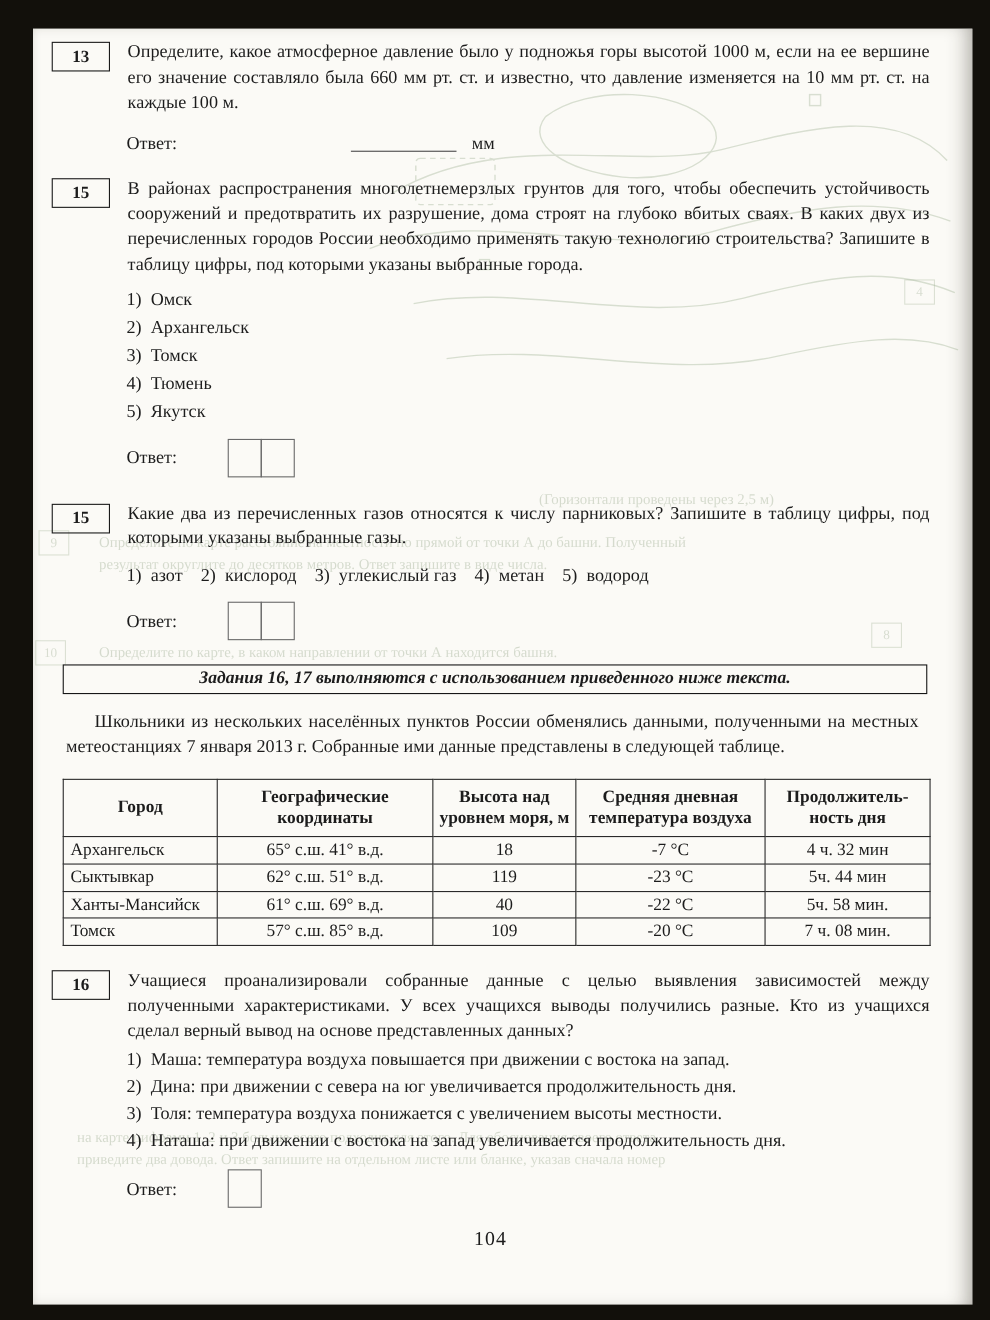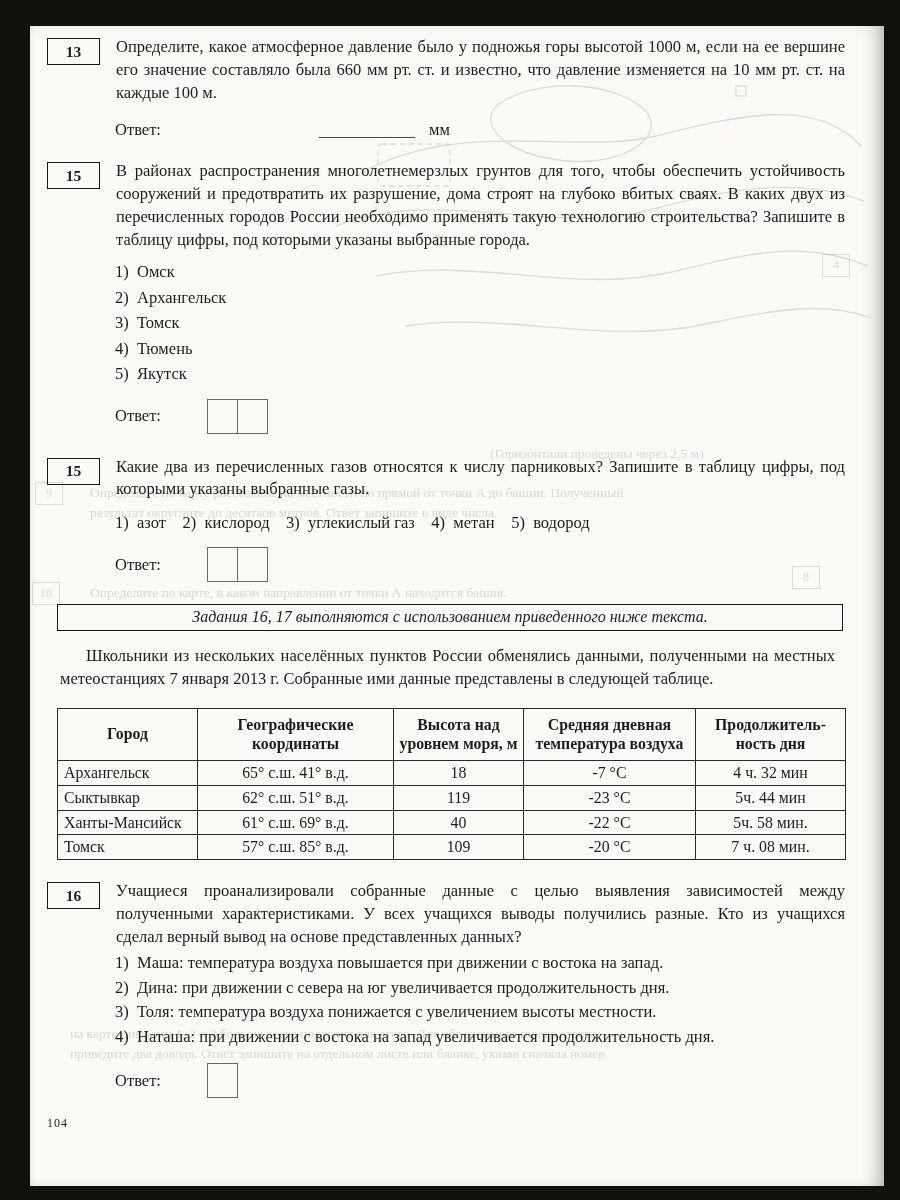--- a/index.html
+++ b/index.html
@@ -31,33 +31,33 @@
   .ans-line{display:inline-block;width:96px;border-bottom:1.2px solid #4a4a4a;height:14px;margin-left:158px;}
   .ans-unit{margin-left:14px;}
   .ans-boxes{margin:14px 0 0 68px;}
   .boxes{display:flex;margin-left:46px;}
   .cell{width:29px;height:33px;border:1px solid #6a6a6a;background:transparent;}
   .cell + .cell{margin-left:-1px;}
   #q14{margin-top:20px;}
   #q15{margin-top:22px;}
   .optline15{margin:12px 0 0 68px;font-size:16.5px;}
   .banner{margin:22px 0 0 10px;width:786px;border:1.5px solid #161616;text-align:center;
-          font-weight:normal;font-style:italic;font-size:16px;padding:3px 0 4px 0;box-sizing:border-box;
+          font-weight:bold;font-style:italic;font-size:16px;padding:3px 0 4px 0;box-sizing:border-box;
           background:rgba(251,250,246,.6);}
   .intro{margin:14px 10px 17px 13px;font-size:16.5px;line-height:1.38;text-align:justify;text-indent:26px;}
   table.data{border-collapse:collapse;margin:12px 0 0 10px;width:788px;table-layout:fixed;}
   table.data th, table.data td{border:1px solid #2a2a2a;font-size:15.8px;line-height:1.25;}
   table.data th{font-weight:bold;text-align:center;vertical-align:middle;padding:6px 4px;}
   table.data td{padding:2px 6px;text-align:center;vertical-align:middle;}
   table.data td.city{text-align:left;}
   #q16{margin-top:20px;}
   .opts16{margin:4px 0 0 68px;padding:0;list-style:none;font-size:16.5px;line-height:1.3;}
   .opts16 li{margin-top:3px;}
   .ans16{margin:16px 0 0 68px;}
-  .pagenum{margin-top:18px;font-size:12px;letter-spacing:1px;}
+  .pagenum{margin-top:18px;text-align:center;font-size:18px;letter-spacing:1px;}
 </style>
 </head>
 <body>
 
 <div class="scan">
   <div class="paper">
 
     <div class="ghost-layer">
       <svg class="ghost-map" width="560" height="400" viewBox="0 0 560 400">
         <g fill="none" stroke="#88a07a" stroke-width="1.3">

